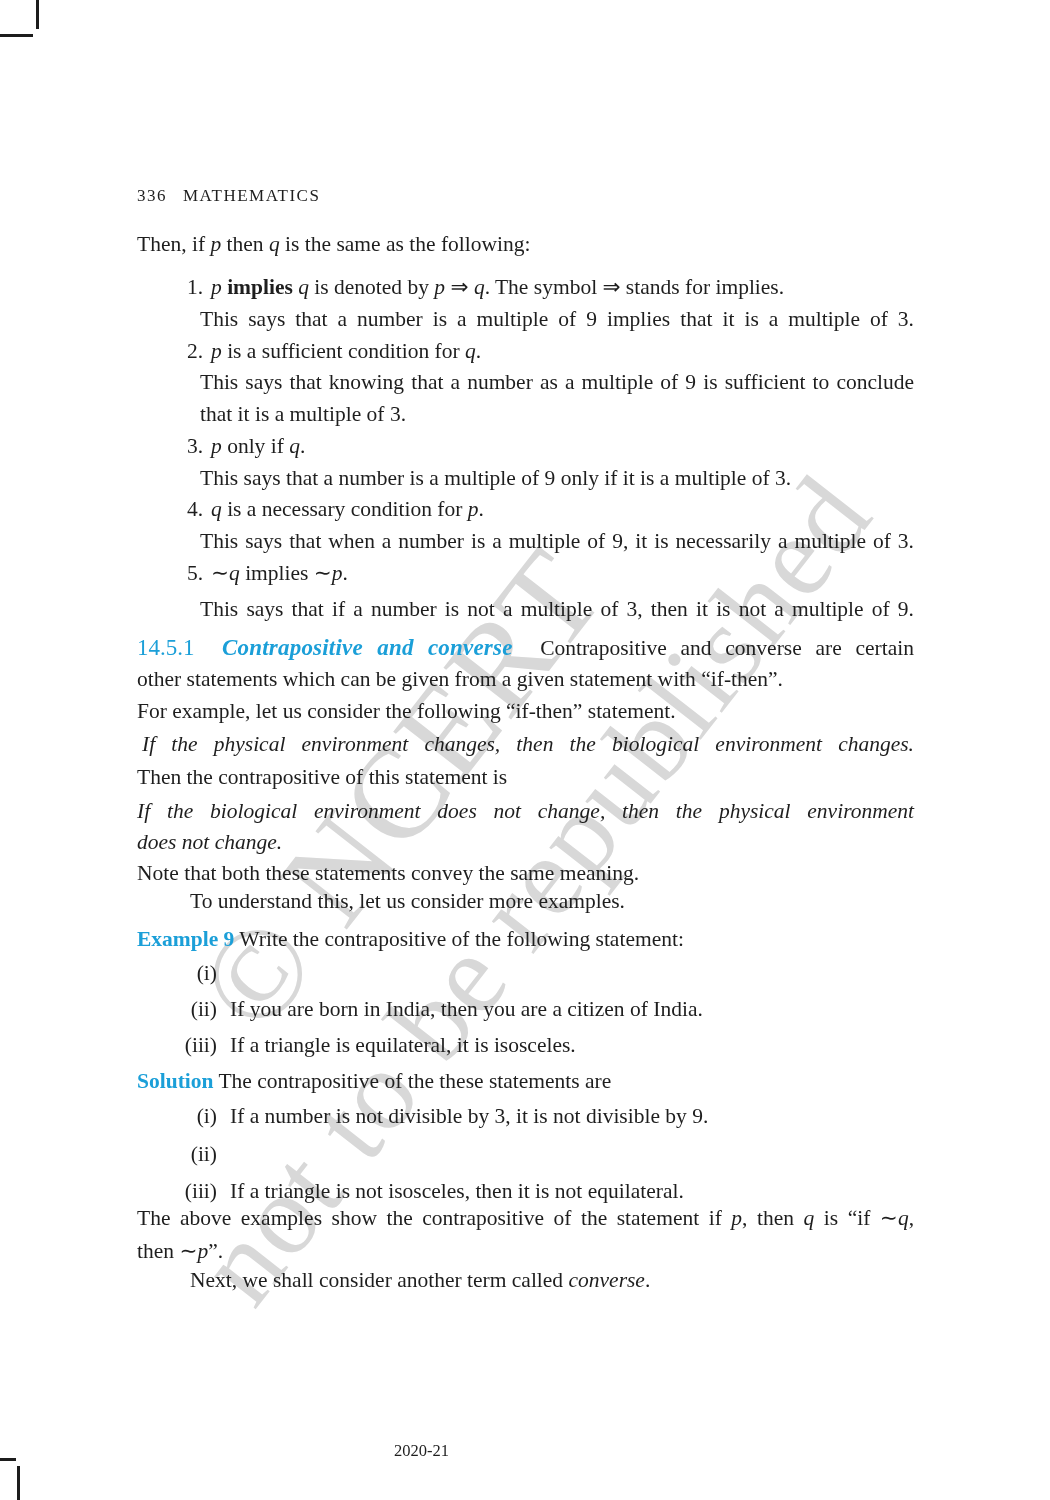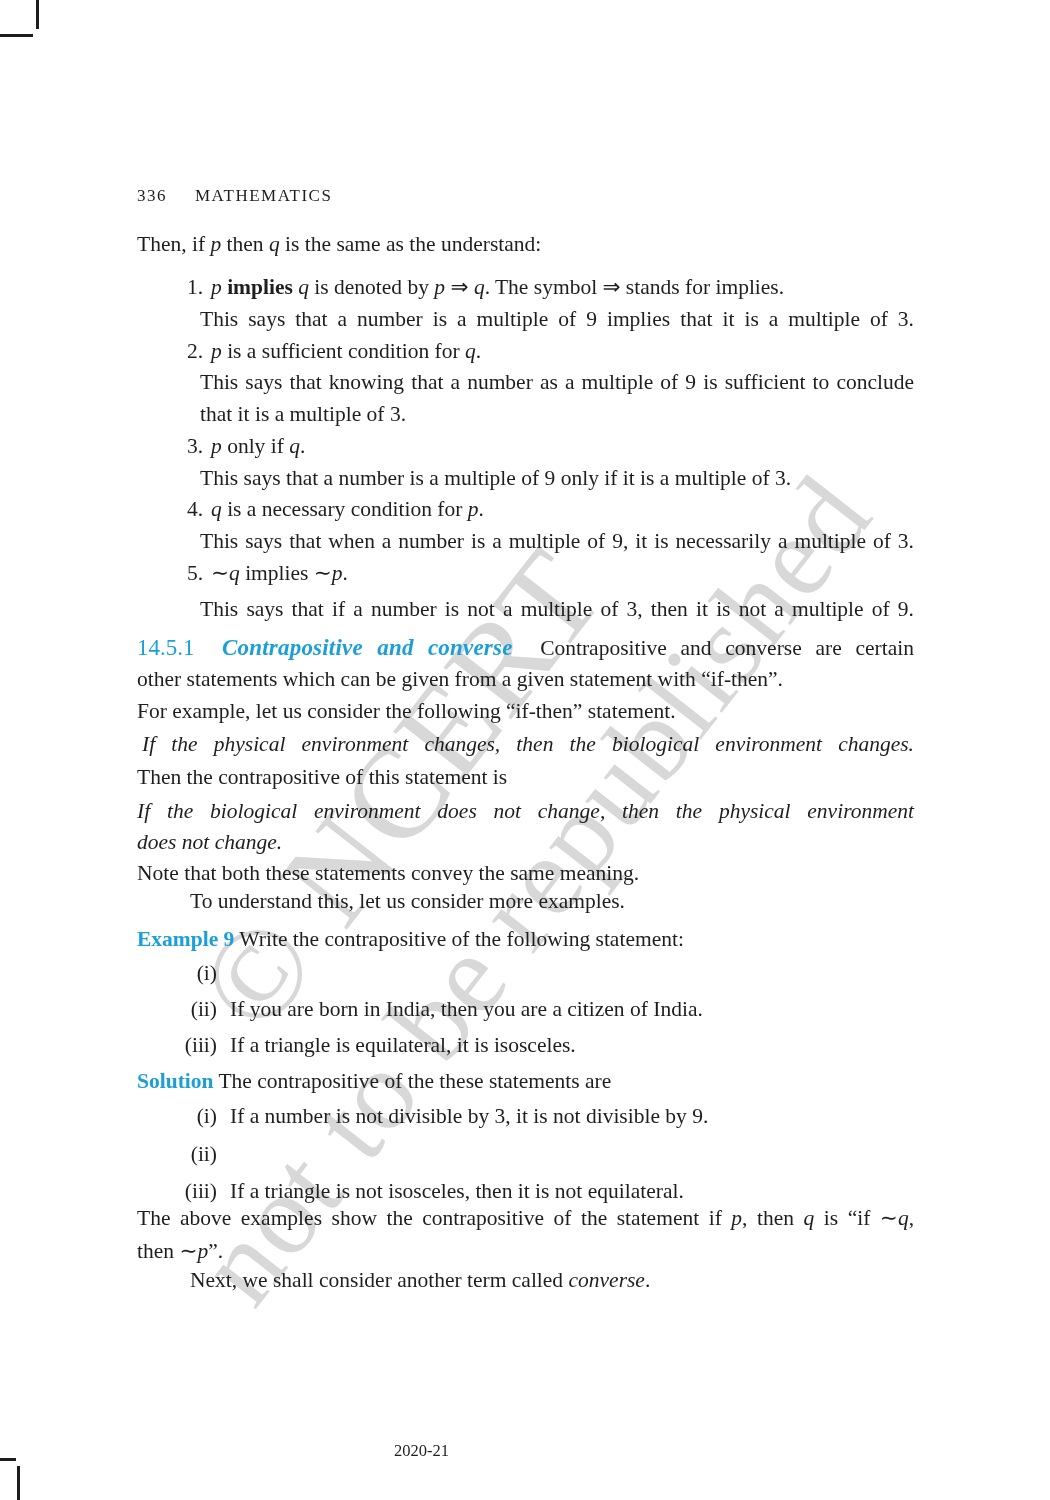--- a/index.html
+++ b/index.html
@@ -27,21 +27,21 @@
     z-index:1;
     letter-spacing:2px;
   }
   #wm1{left:400px;top:790px;font-size:130px;}
   #wm2{left:535px;top:890px;font-size:115px;}
   
   #pg-header{
     position:absolute;left:137px;top:186px;
     font-size:17px;letter-spacing:1.5px;z-index:2;
   }
-  #pg-header .title{margin-left:28px;}
+  #pg-header .title{margin-left:16px;}
   
   .ln{
     position:absolute;left:137px;width:777px;
     font-size:21.5px;line-height:1.2;
     white-space:nowrap;z-index:2;
   }
   .just{text-align:justify;text-align-last:justify;}
   .pad-cont{padding-left:63px;box-sizing:border-box;}
   .pad-item{padding-left:74px;box-sizing:border-box;}
   .pad-roman{padding-left:93px;box-sizing:border-box;}
@@ -71,21 +71,21 @@
   <div class="crop" id="crop-bl-h"></div>
   <div class="crop" id="crop-bl-v"></div>
 
   <div class="wm" id="wm1">© NCERT</div>
   <div class="wm" id="wm2">not to be republished</div>
 
   <div id="pg-header">
     <span>336</span><span class="title">MATHEMATICS</span>
   </div>
 
-  <div class="ln" style="top:232px"><span>Then, if </span><span class="s-i">p</span><span> then </span><span class="s-i">q</span><span> is the same as the understand:</span></div>
+  <div class="ln" style="top:232px"><span>Then, if </span><span class="s-i">p</span><span> then </span><span class="s-i">q</span><span> is the same as the following:</span></div>
 
   <div class="ln pad-item" style="top:275px"><span class="num">1.</span><span class="s-i">p</span><span> </span><span class="s-b">implies</span><span> </span><span class="s-i">q</span><span> is denoted by </span><span class="s-i">p</span><span> ⇒ </span><span class="s-i">q</span><span>. The symbol ⇒ stands for implies.</span></div>
   <div class="ln pad-cont just" style="top:307px"><span>This says that a number is a multiple of 9 implies that it is a multiple of 3.</span></div>
 
   <div class="ln pad-item" style="top:339px"><span class="num">2.</span><span class="s-i">p</span><span> is a sufficient condition for </span><span class="s-i">q</span><span>.</span></div>
   <div class="ln pad-cont just" style="top:370px"><span>This says that knowing that a number as a multiple of 9 is sufficient to conclude</span></div>
   <div class="ln pad-cont" style="top:402px"><span>that it is a multiple of 3.</span></div>
 
   <div class="ln pad-item" style="top:434px"><span class="num">3.</span><span class="s-i">p</span><span> only if </span><span class="s-i">q</span><span>.</span></div>
   <div class="ln pad-cont" style="top:466px"><span>This says that a number is a multiple of 9 only if it is a multiple of 3.</span></div>

